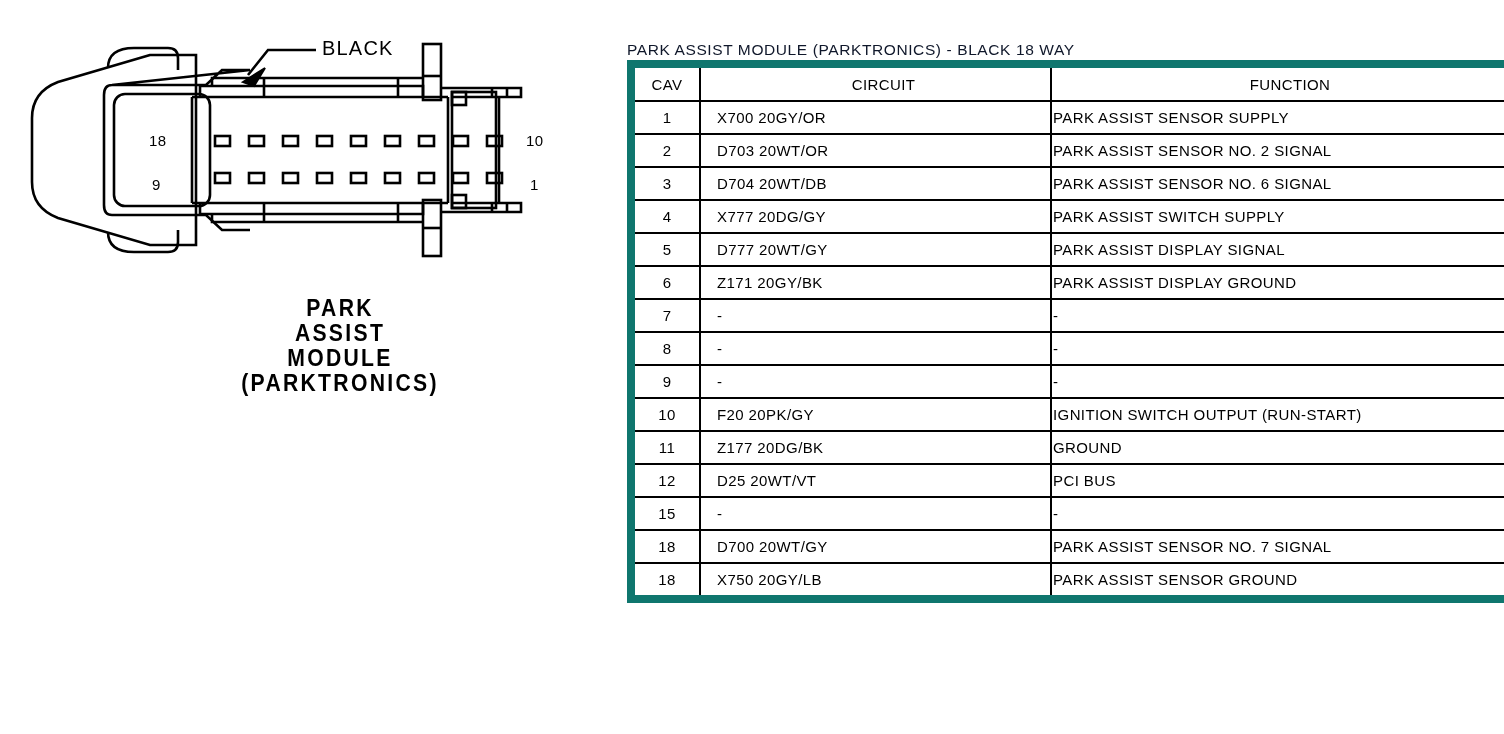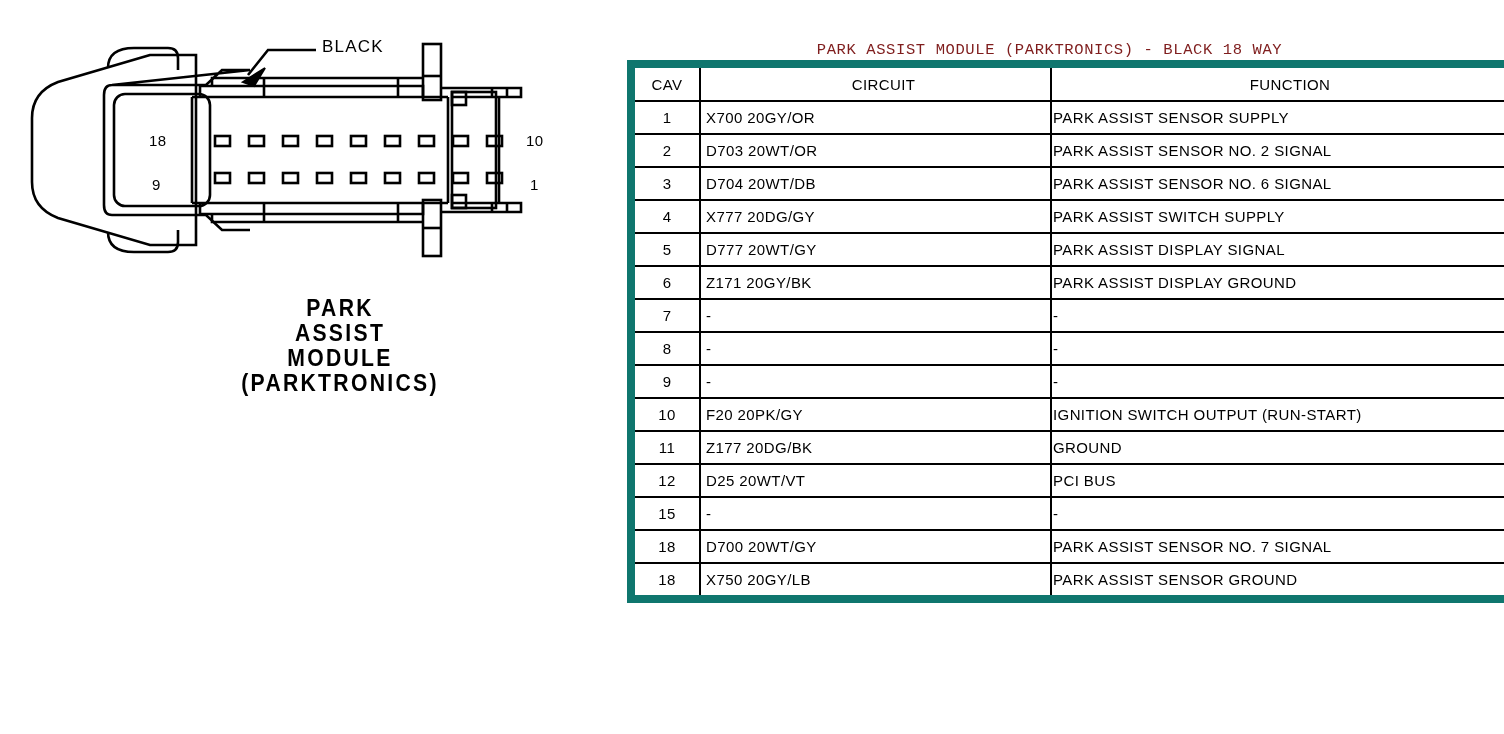--- a/index.html
+++ b/index.html
@@ -40,21 +40,21 @@
   #pin-label-18 { left: 149px; top: 133px; }
   #pin-label-9  { left: 152px; top: 177px; }
   #pin-label-10 { left: 526px; top: 133px; }
   #pin-label-1  { left: 530px; top: 177px; }
 
   #black-label {
     position: absolute;
     left: 322px;
     top: 38px;
     font-family: "Liberation Sans", sans-serif;
-    font-size: 17px;
+    font-size: 20px;
     letter-spacing: 1.2px;
     color: #000;
     line-height: 1;
     text-align: center;
   }
 
   #connector-caption {
     position: absolute;
     left: 190px;
     top: 296px;
@@ -73,47 +73,47 @@
 
   
   #pinout-panel {
     position: absolute;
     left: 627px;
     top: 40px;
     width: 845px;
   }
   #table-title {
     width: 845px;
-    text-align: center;
-    font-family: Liberation Mono, monospace;
+    text-align: left;
+    font-family: Liberation Sans, sans-serif;
     font-size: 15.5px;
     letter-spacing: 0.6px;
     line-height: 20px;
-    color: #7f1d1d;
+    color: #0f172a;
     white-space: nowrap;
   }
   #pinout-table {
     width: 845px;
     border-collapse: collapse;
     table-layout: fixed;
     border: 8px solid #0f766e;
   }
   #pinout-table td, #pinout-table th {
     border: 2px solid #000;
     padding: 0;
     height: 31px;
     font-family: "Liberation Sans", sans-serif;
     font-size: 15px;
     font-weight: normal;
     letter-spacing: 0.4px;
     color: #000;
     vertical-align: middle;
   }
   #pinout-table .col-cav  { width: 64px;  text-align: center; }
-  #pinout-table .col-ckt  { width: 333px; text-align: left; padding-left: 5px; }
+  #pinout-table .col-ckt  { width: 333px; text-align: left; padding-left: 16px; }
   #pinout-table .col-fn   { width: 444px; text-align: left; padding-left: 1px; }
   #pinout-table thead .col-ckt,
   #pinout-table thead .col-fn { text-align: center; padding-left: 16px; }
   #pinout-table thead td { height: 32px; }
 </style>
 </head>
 <body>
 
 <div id="connector-diagram">
 

